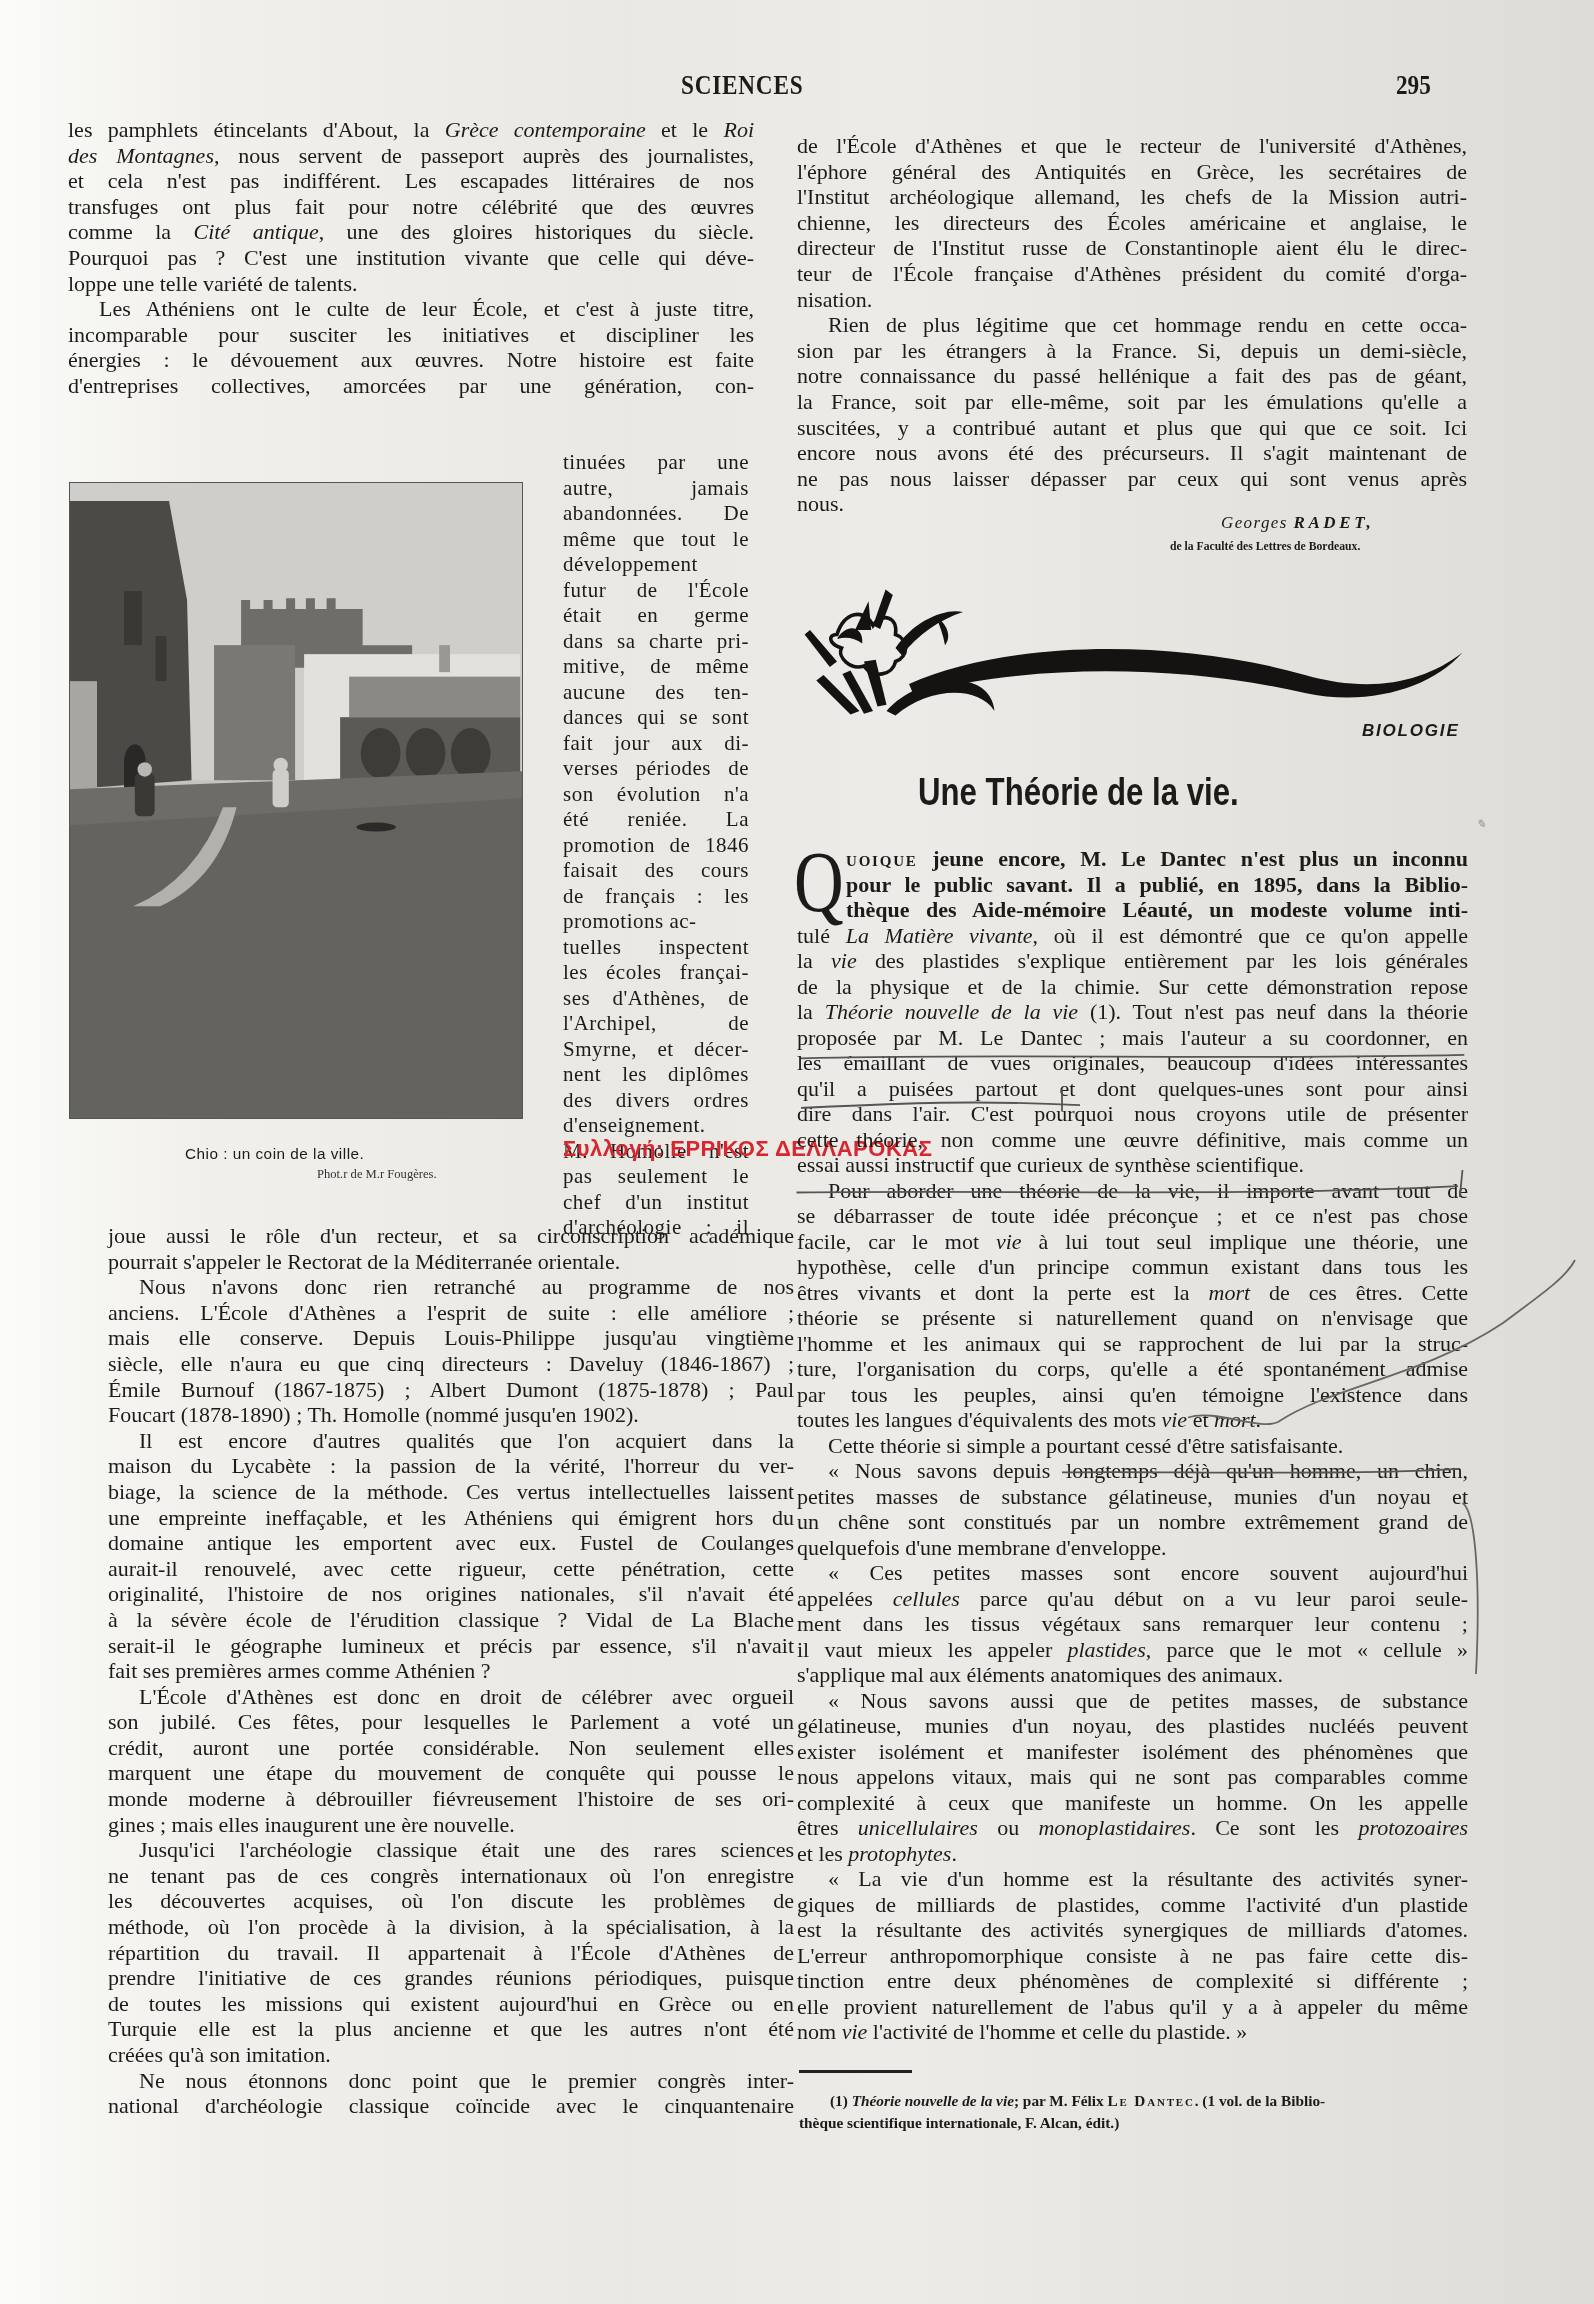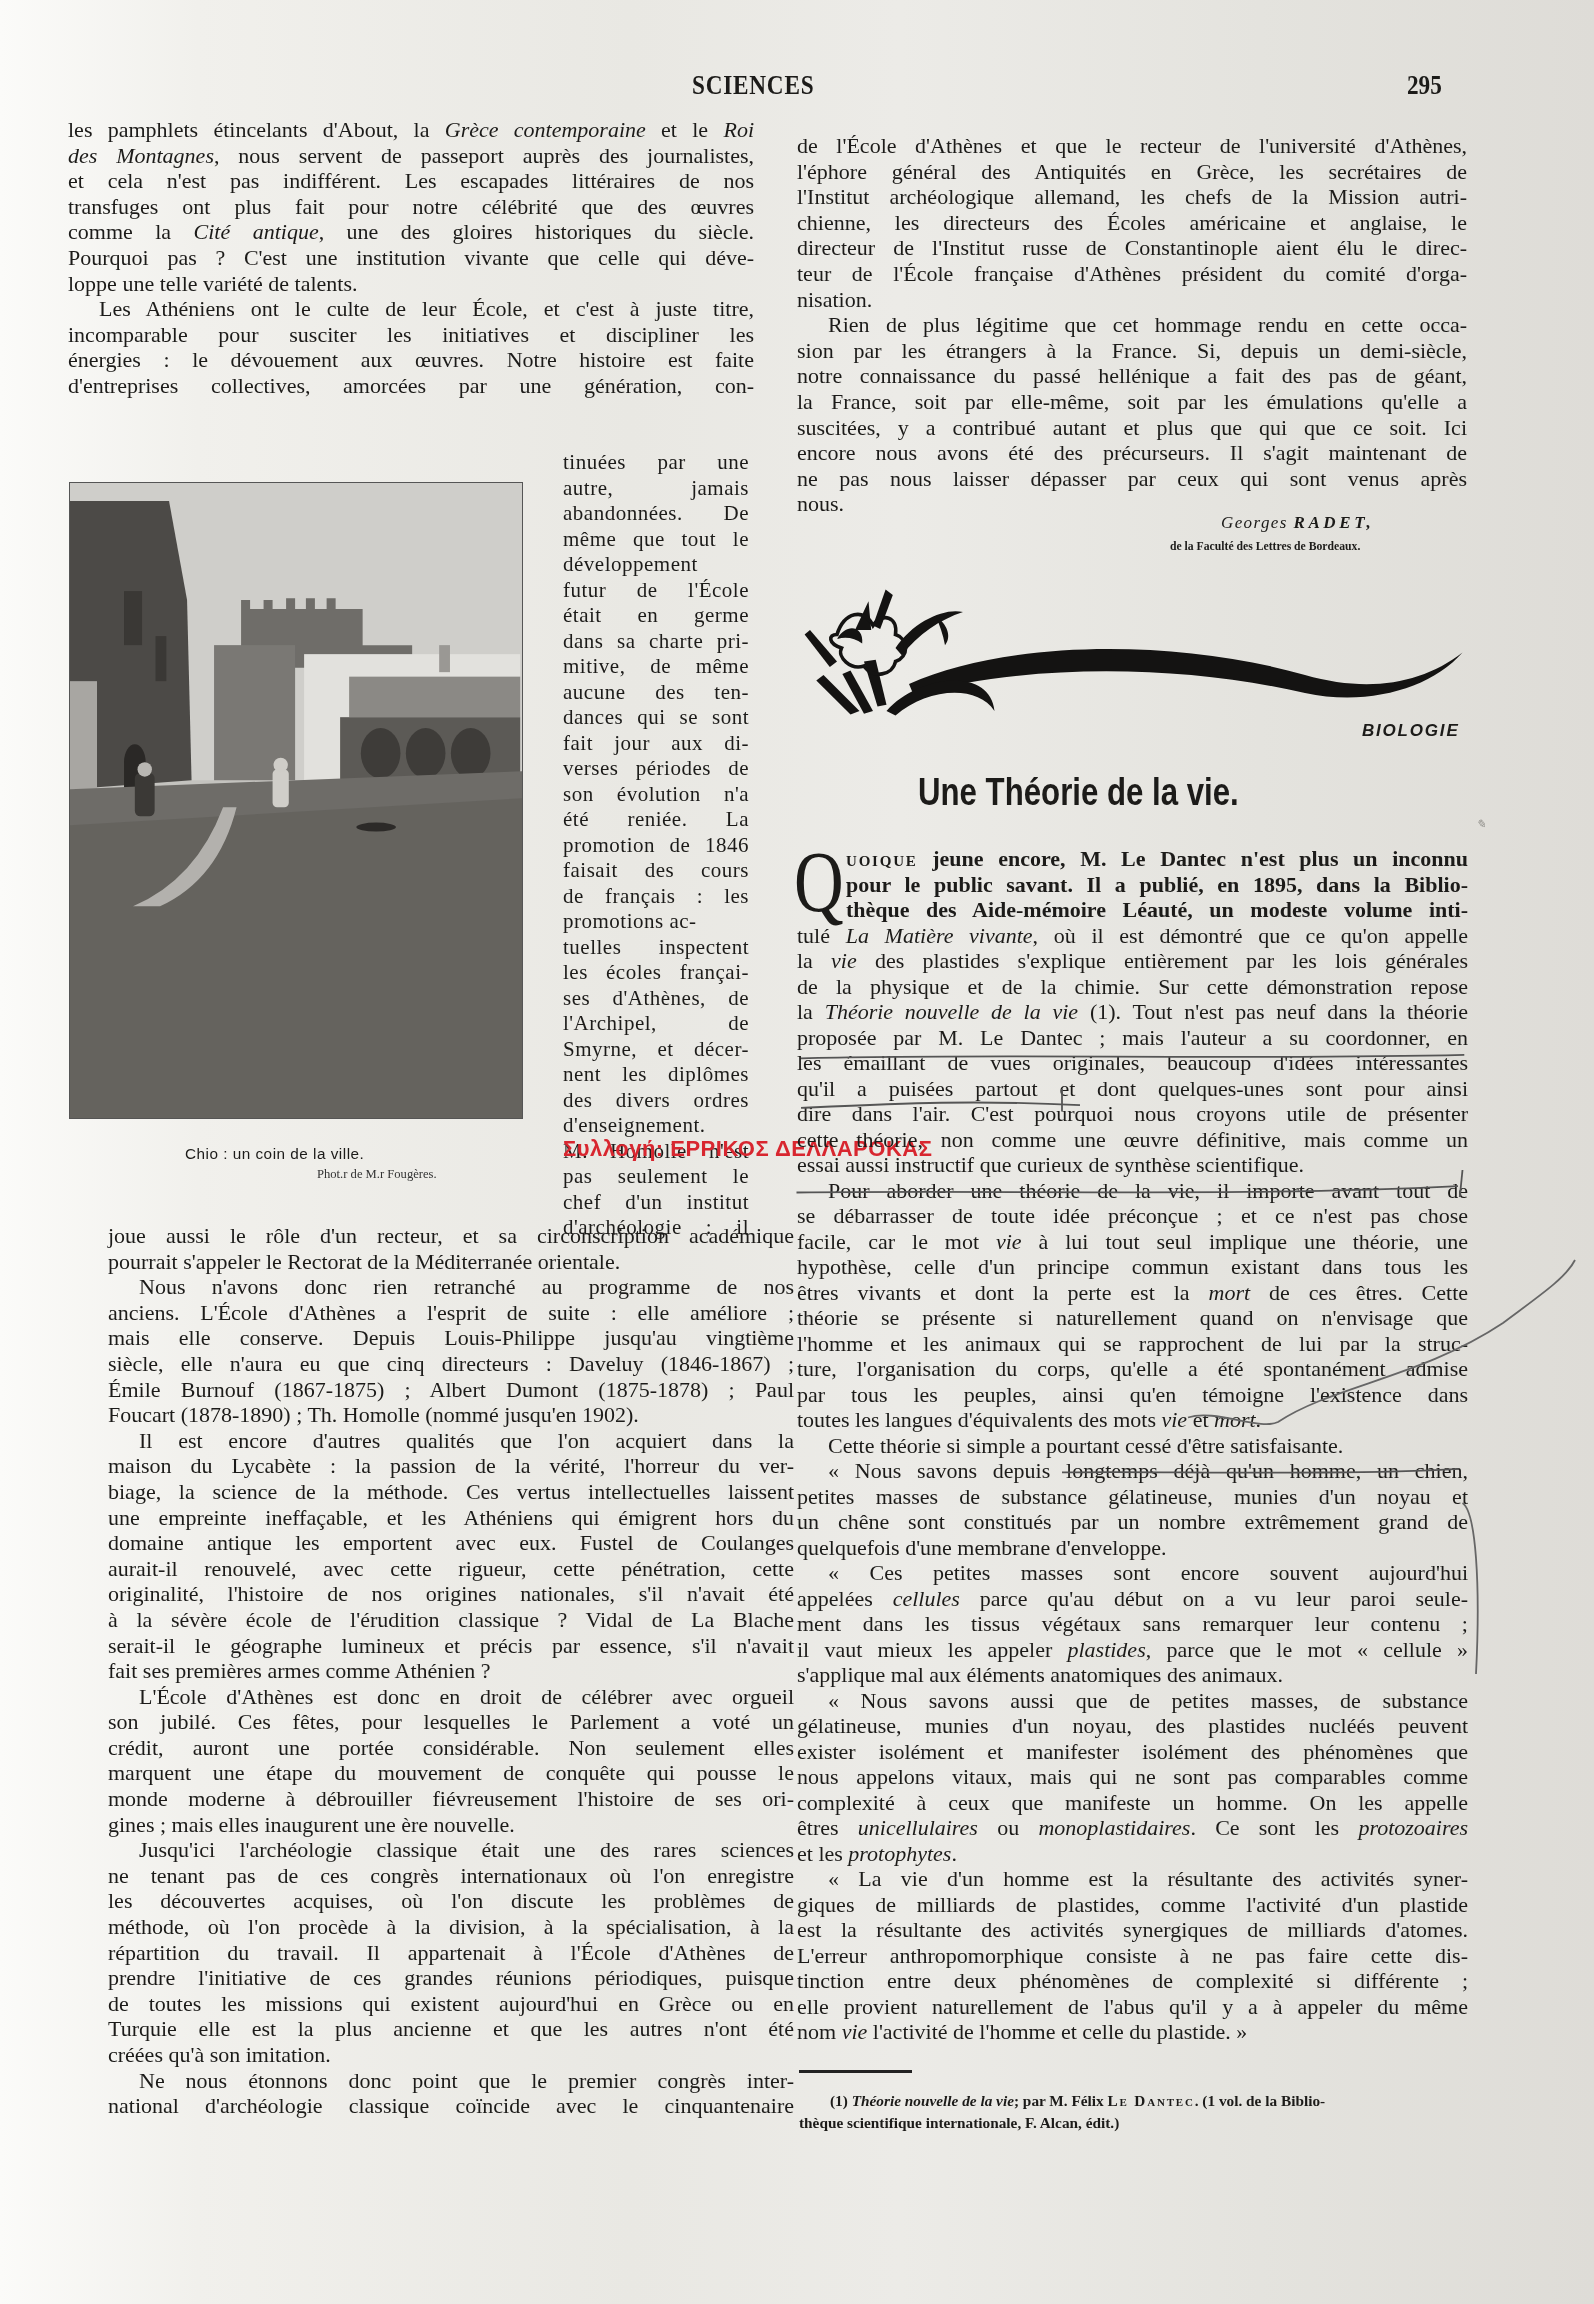--- a/index.html
+++ b/index.html
@@ -3,21 +3,21 @@
 <meta charset="utf-8">
 <style>
   html, body { margin: 0; padding: 0; }
   body {
     width: 1595px; height: 2304px; overflow: hidden; position: relative;
     background: #ecebe6;
     background-image: linear-gradient(90deg, #fbfbf9 0px, #f1f0ec 198px, #e9e8e3 630px, #ecebe7 900px, #e4e3de 1260px, #dedcd7 1595px);
     font-family: "Liberation Serif", "DejaVu Serif", serif;
     color: #1c1b19;
   }
-  .page-header { position: absolute; top: 70px; left: 12px; width: 1396px; height: 36px; }
+  .page-header { position: absolute; top: 70px; left: 1px; width: 1396px; height: 36px; }
   .running-title { position: absolute; left: 680px; top: 0; font-size: 27px; letter-spacing: 0.9px; font-weight: bold; transform: scaleX(0.86); transform-origin: left; }
   .page-number { position: absolute; left: 1395px; top: 0; font-size: 27px; font-weight: bold; transform: scaleX(0.86); transform-origin: left; }
 
   .col { position: absolute; font-size: 22px; line-height: 25.6px; text-align: justify; }
   .col-left { left: 68px; top: 117px; width: 686px; }
   .col-right { left: 797px; top: 133px; width: 670px; }
   .narrow { position: absolute; left: 563px; top: 450px; width: 186px; font-size: 21px; line-height: 25.5px; letter-spacing: 0.5px; }
 
   .l { display:block; white-space:nowrap; text-align: justify; text-align-last: justify; }
   .l.last { text-align-last: left; }

